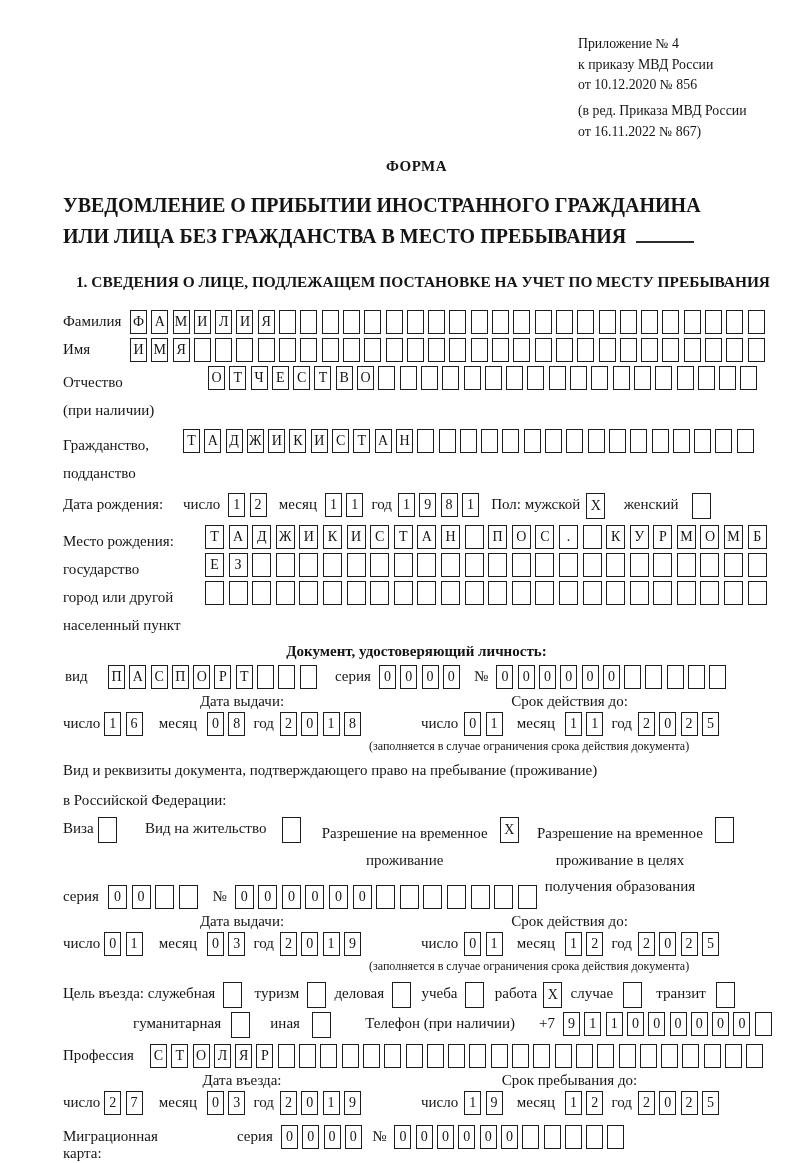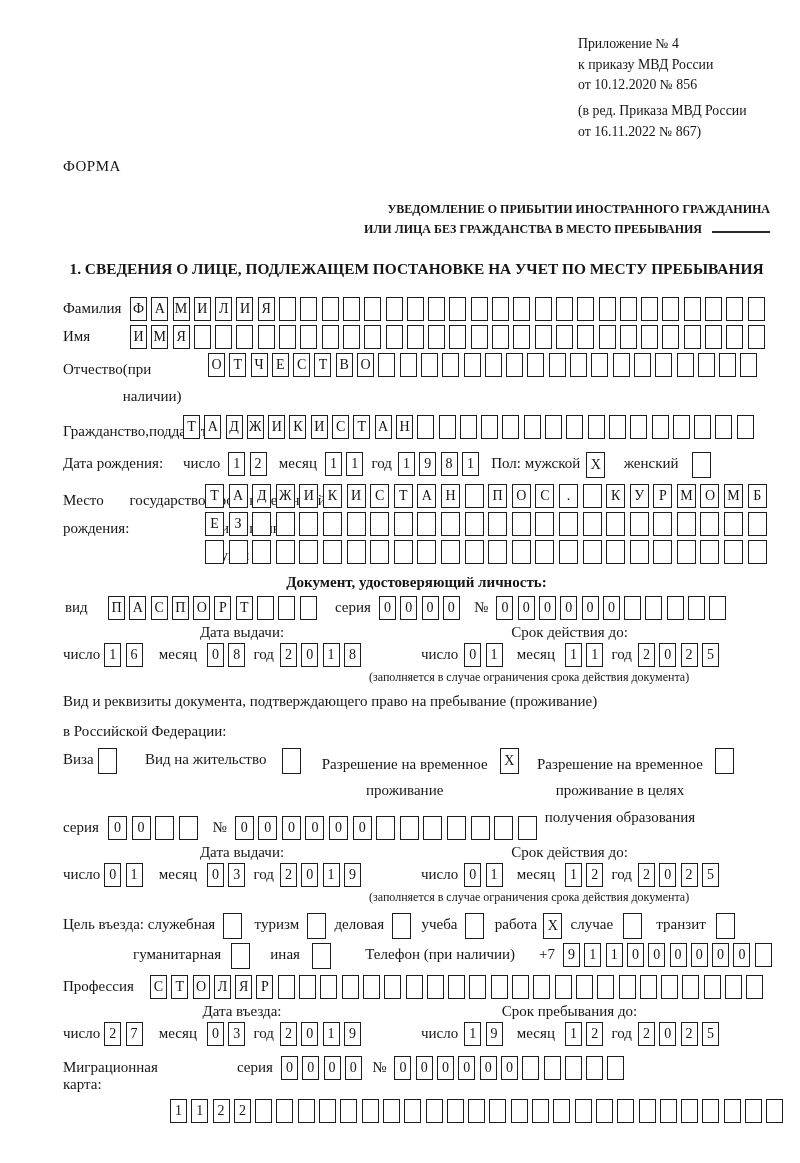--- a/index.html
+++ b/index.html
@@ -4,31 +4,31 @@
 <style>
   *{box-sizing:border-box;margin:0;padding:0}
   html,body{background:#fff}
   body{width:800px;height:1163px;overflow:hidden;color:#151515;
        font-family:"Liberation Serif","DejaVu Serif",serif;font-size:15px}
   .page{padding:34px 30px 0 63px}
 
   
   .hdr{margin-left:auto;width:192px;font-size:13.8px;line-height:1.5}
   .hdr-sub{margin-top:5px}
-  .forma{margin-top:16px;text-align:left;font-weight:normal;font-size:15px;letter-spacing:.5px}
+  .forma{margin-top:16px;text-align:center;font-weight:bold;font-size:15px;letter-spacing:.5px}
 
   
-  .title{margin-top:25px;text-align:right;font-weight:bold;font-size:12px;line-height:1.55}
+  .title{margin-top:15px;text-align:left;font-weight:bold;font-size:20px;line-height:1.55}
   .blank{display:inline-block;width:58px;border-bottom:2px solid #2b2b2b;margin-left:10px;height:14px}
-  .sec1{margin-top:21px;font-weight:bold;font-size:15.4px;text-align:center;white-space:nowrap}
+  .sec1{margin-top:21px;font-weight:bold;font-size:15.4px;text-align:right;white-space:nowrap}
 
   
   .frow{display:flex;align-items:flex-start;margin-bottom:4px}
   .lab{flex:none;padding-top:3px}
-  .two,.four,.six{display:flex;flex-direction:row;line-height:1.85}
+  .two,.four,.six{display:flex;flex-direction:column;line-height:1.85}
   .w67{width:67px}.w145{width:145px}.w120{width:120px}.w142{width:142px}
   .w45{width:45px}.w87{width:87px}.w132{width:134px}.w107{width:107px}
   .dl{flex:none;padding-top:3px}
   .ml4{margin-left:4px}.ml6{margin-left:6px}.ml8{margin-left:8px}.ml10{margin-left:10px}
   .ml12{margin-left:12px}.ml14{margin-left:14px}.ml16{margin-left:16px}
   .ml24{margin-left:24px}.ml30{margin-left:30px}.ml40{margin-left:40px}
   .mt6{margin-top:6px}.mt8{margin-top:8px}.mt10{margin-top:10px}
 
   
   .boxrow{display:inline-flex;flex:none}

